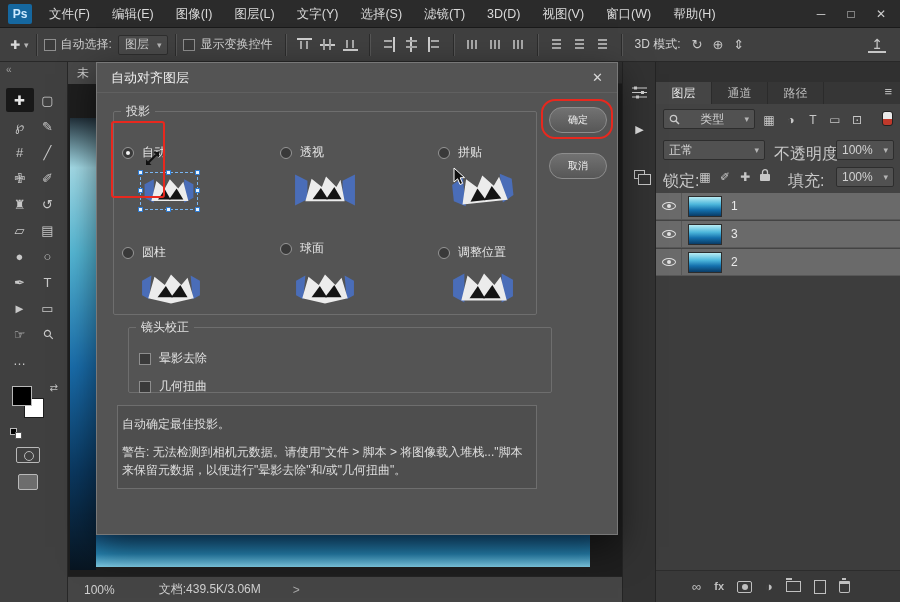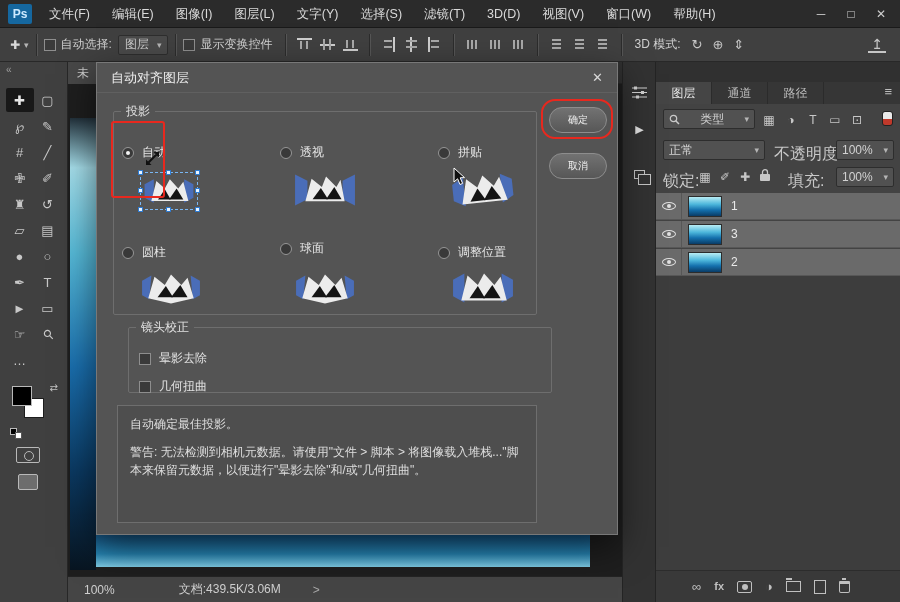--- a/index.html
+++ b/index.html
@@ -98,21 +98,21 @@
 .grp legend{font-size:12px;color:#e0e0e0;padding:0 5px;margin-left:7px}
 .opt{position:absolute;display:flex;align-items:center}
 .radio{width:12px;height:12px;border-radius:50%;background:#393939;border:1px solid #969696;display:inline-block;position:relative;flex:none}
 .radio.on::after{content:"";position:absolute;left:3px;top:3px;width:4px;height:4px;border-radius:50%;background:#f4f4f4}
 .optlabel{font-size:12px;color:#e4e4e4;margin-left:8px;white-space:nowrap}
 .icn{position:absolute}
 .tilt{transform:rotate(-6deg)}
 .selbox{position:absolute;border:1px dashed #79b6f2}
 .h{position:absolute;width:5px;height:5px;background:#eaf4ff;border:1px solid #2f7bd0}
 .cbrow{position:absolute;display:flex;align-items:center;gap:8px;font-size:12px;color:#e2e2e2}
-.infobox{position:absolute;left:20px;top:342px;width:420px;height:118px;background:#4e4e4e;border:1px solid #6e6e6e;padding:9px 12px;font-size:12px;color:#dedede;line-height:1.55}
+.infobox{position:absolute;left:20px;top:342px;width:420px;height:84px;background:#4e4e4e;border:1px solid #6e6e6e;padding:9px 4px;font-size:12px;color:#dedede;line-height:1.55}
 .infobox p{margin-bottom:9px}
 .btn{position:absolute;width:58px;height:26px;border-radius:13px;background:linear-gradient(180deg,#727272,#575757);border:1px solid #8d8d8d;color:#f0f0f0;font-size:10px;display:flex;align-items:center;justify-content:center}
 .redbox{position:absolute;border:2px solid #e8281e;z-index:60;border-radius:3px}
 .cursor{position:absolute;z-index:70}
 </style>
 </head>
 <body>
 
 <div class="abs menubar">
   <div class="pslogo">Ps</div>
@@ -211,21 +211,21 @@
   <div class="smode"></div>
 </div>
 
 <div class="abs tabstrip"></div>
 <div class="abs doctab">未</div>
 <div class="abs pasteboard"></div>
 <div class="abs dimgL"></div>
 <div class="abs dimgB"></div>
 <div class="abs statusbar">
   <span style="margin-left:16px">100%</span>
-  <span style="margin-left:64px">文档:439.5K/3.06M</span>
+  <span style="margin-left:44px">文档:439.5K/3.06M</span>
   <span style="margin-left:32px;color:#a8a8a8">&gt;</span>
 </div>
 
 <div class="abs rstrip">
   <div class="rsicon" style="top:20px">
     <svg width="17" height="15" viewBox="0 0 17 15">
       <g stroke="#d2d2d2" stroke-width="1">
         <line x1="1" y1="3" x2="16" y2="3"></line>
           <line x1="1" y1="7.5" x2="16" y2="7.5"></line>
           <line x1="1" y1="12" x2="16" y2="12"></line>

